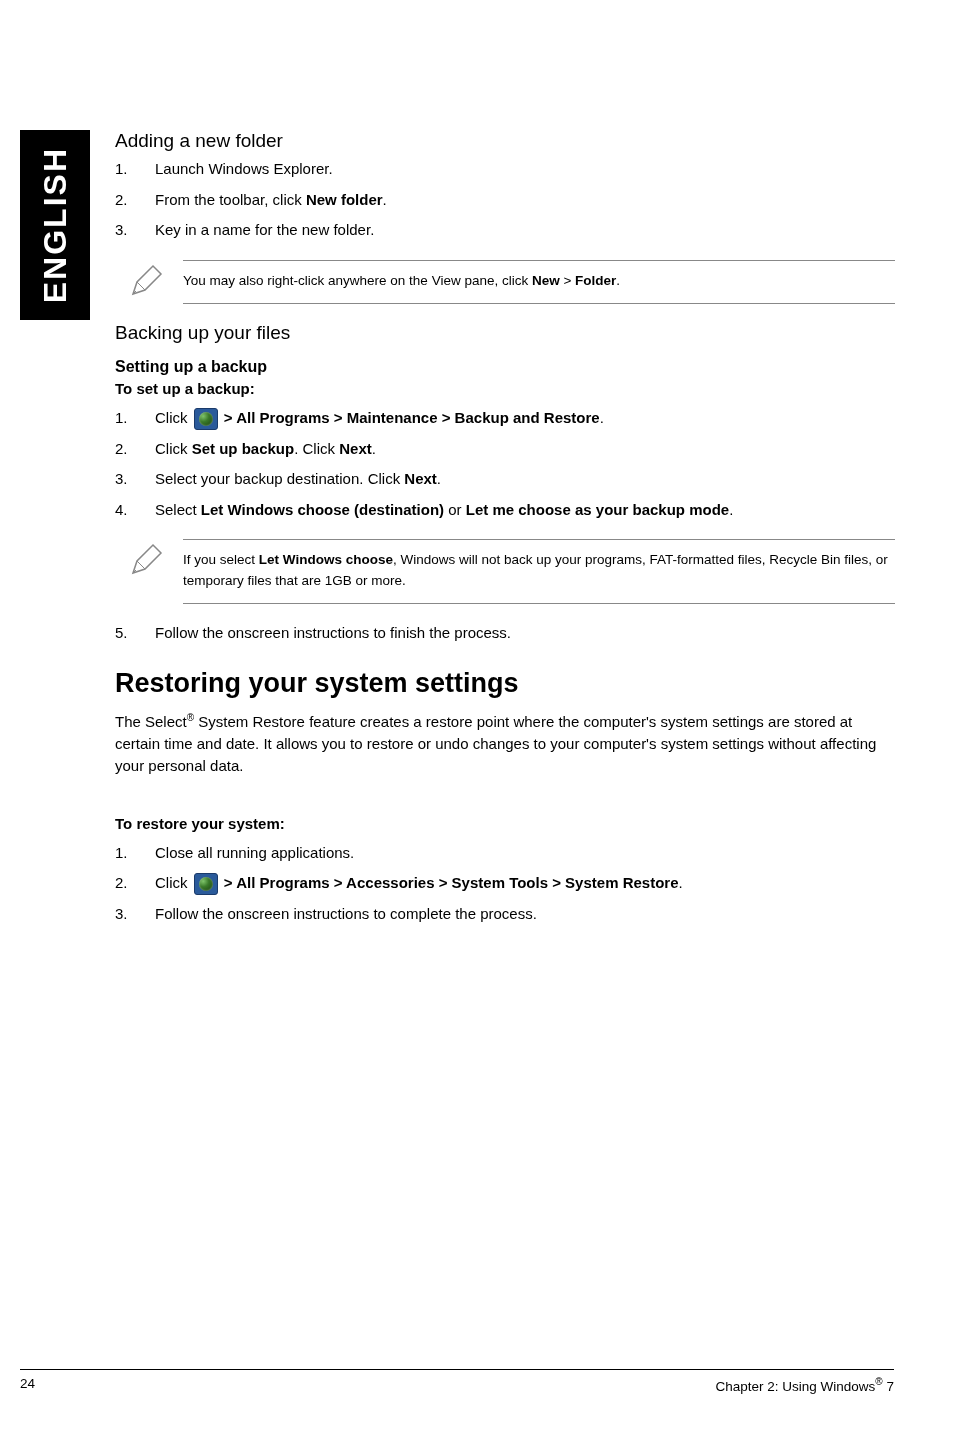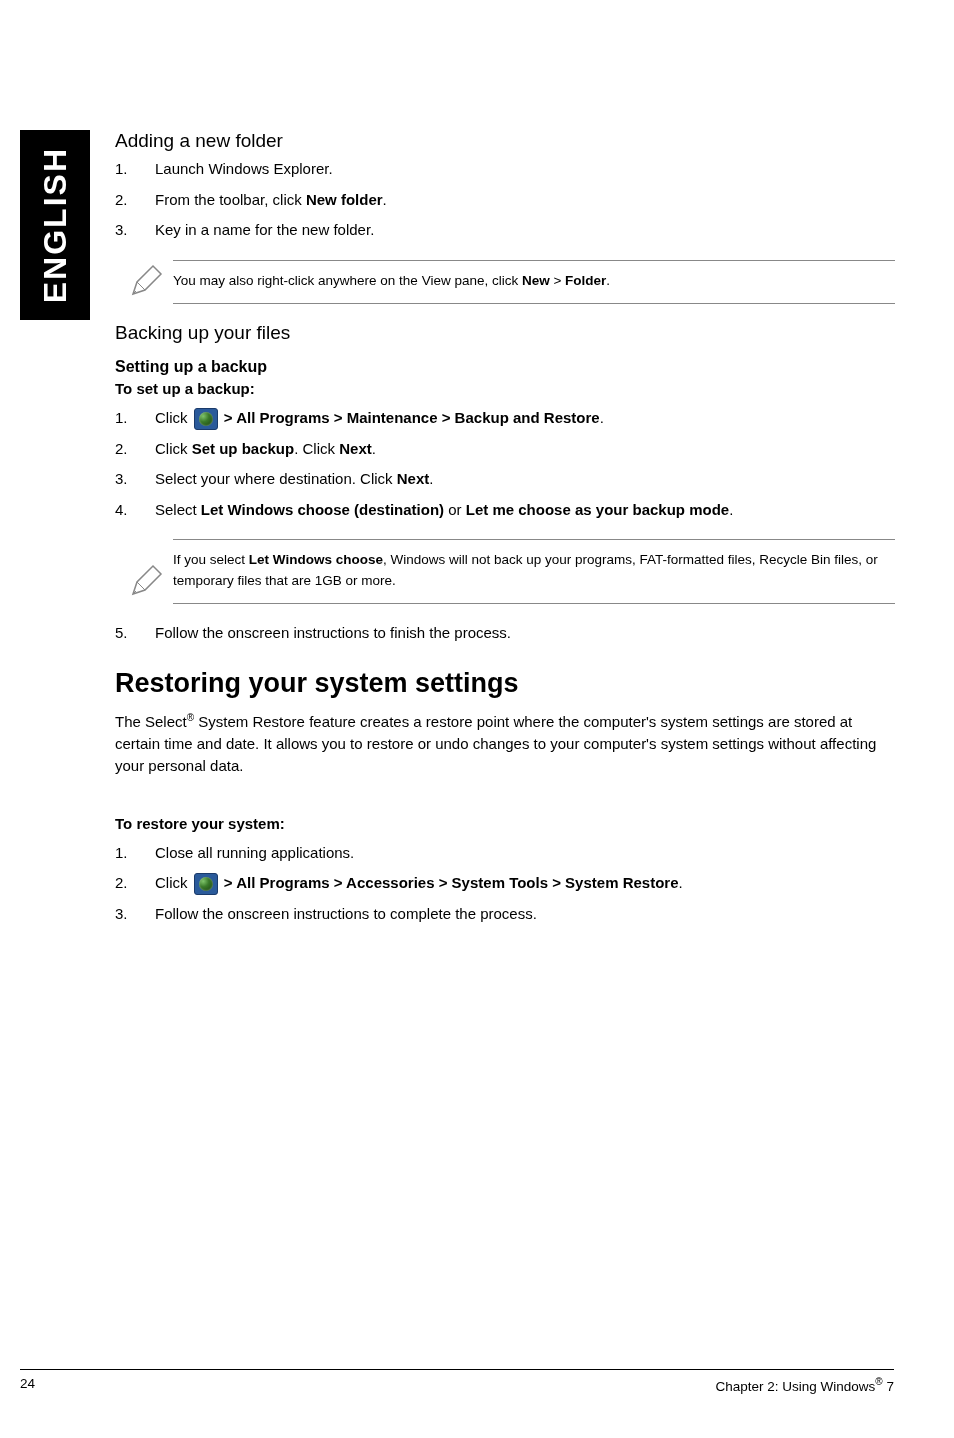--- a/index.html
+++ b/index.html
@@ -42,22 +42,22 @@
     .h4 { font-size: 16px; font-weight: bold; margin-top: 14px; margin-bottom: 4px; }
     .label-bold { font-size: 15px; font-weight: bold; margin-top: 2px; margin-bottom: 10px; }
     p { font-size: 15px; line-height: 1.45; margin-bottom: 8px; }
     ol.custom { list-style: none; padding: 0; margin: 0 0 16px 0; }
     ol.custom li { display: flex; font-size: 15px; line-height: 1.5; margin-bottom: 8px; }
     ol.custom li .num { width: 40px; flex-shrink: 0; }
     ol.custom li .txt { flex: 1; }
     .bold { font-weight: bold; }
     .note-block {
       display: flex;
-      align-items: flex-end;
-      gap: 8px;
+      align-items: flex-start;
+      gap: 18px;
       margin: 18px 0 18px 0px;
       padding-left: 10px;
     }
     .note-icon {
       flex-shrink: 0;
       width: 40px;
       height: 44px;
       display: flex;
       align-items: center;
       justify-content: center;
@@ -158,21 +158,21 @@
     </li>
     <li>
       <span class="num">2.</span>
       <span class="txt">
         <span>Click </span><span class="bold">Set up backup</span><span>. Click </span><span class="bold">Next</span><span>.</span>
       </span>
     </li>
     <li>
       <span class="num">3.</span>
       <span class="txt">
-        <span>Select your where destination. Click </span><span class="bold">Next</span><span>.</span>
+        <span>Select your backup destination. Click </span><span class="bold">Next</span><span>.</span>
       </span>
     </li>
     <li>
       <span class="num">4.</span>
       <span class="txt">
         <span>Select </span><span class="bold">Let Windows choose (destination)</span><span> or </span><span class="bold">Let me choose as your backup mode</span><span>.</span>
       </span>
     </li>
   </ol>
 

